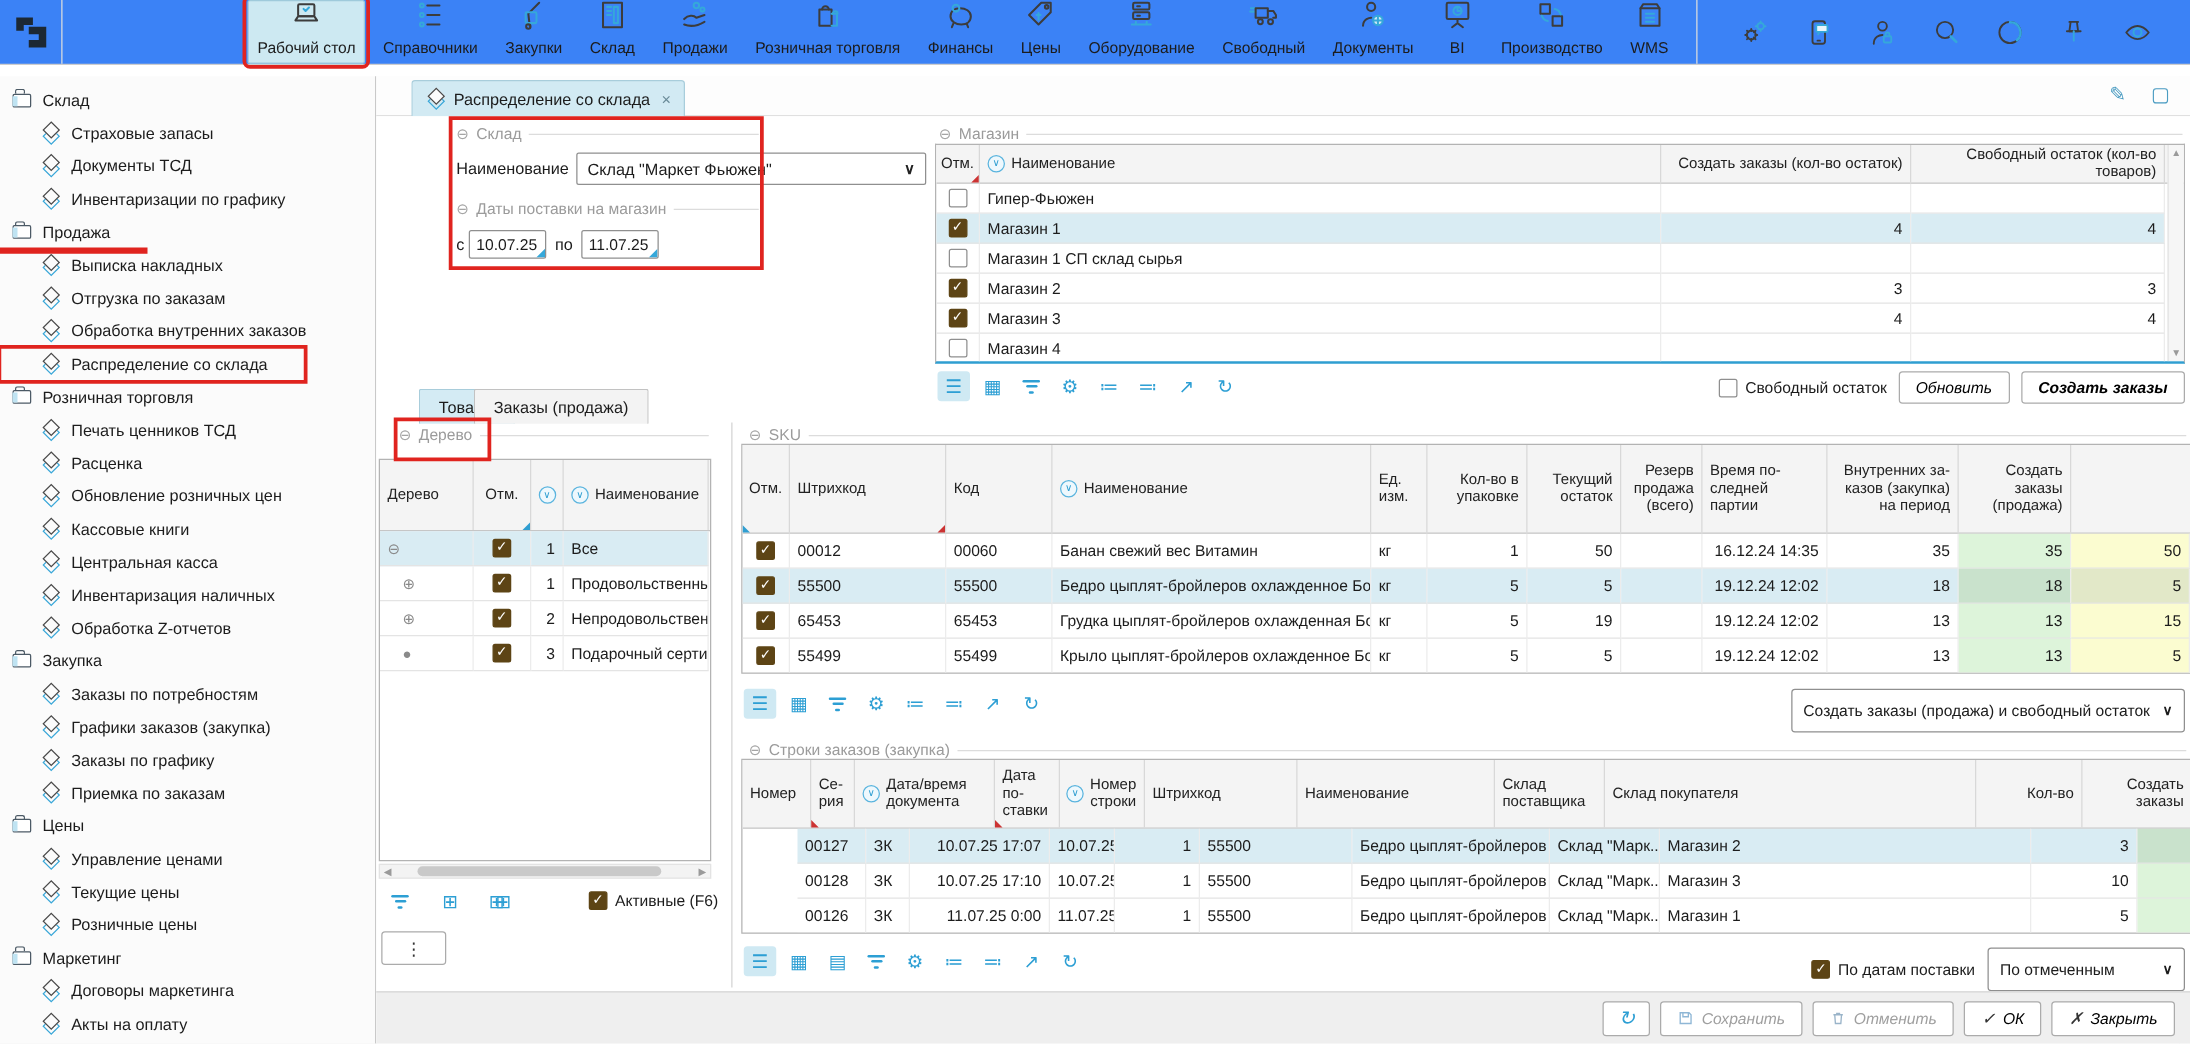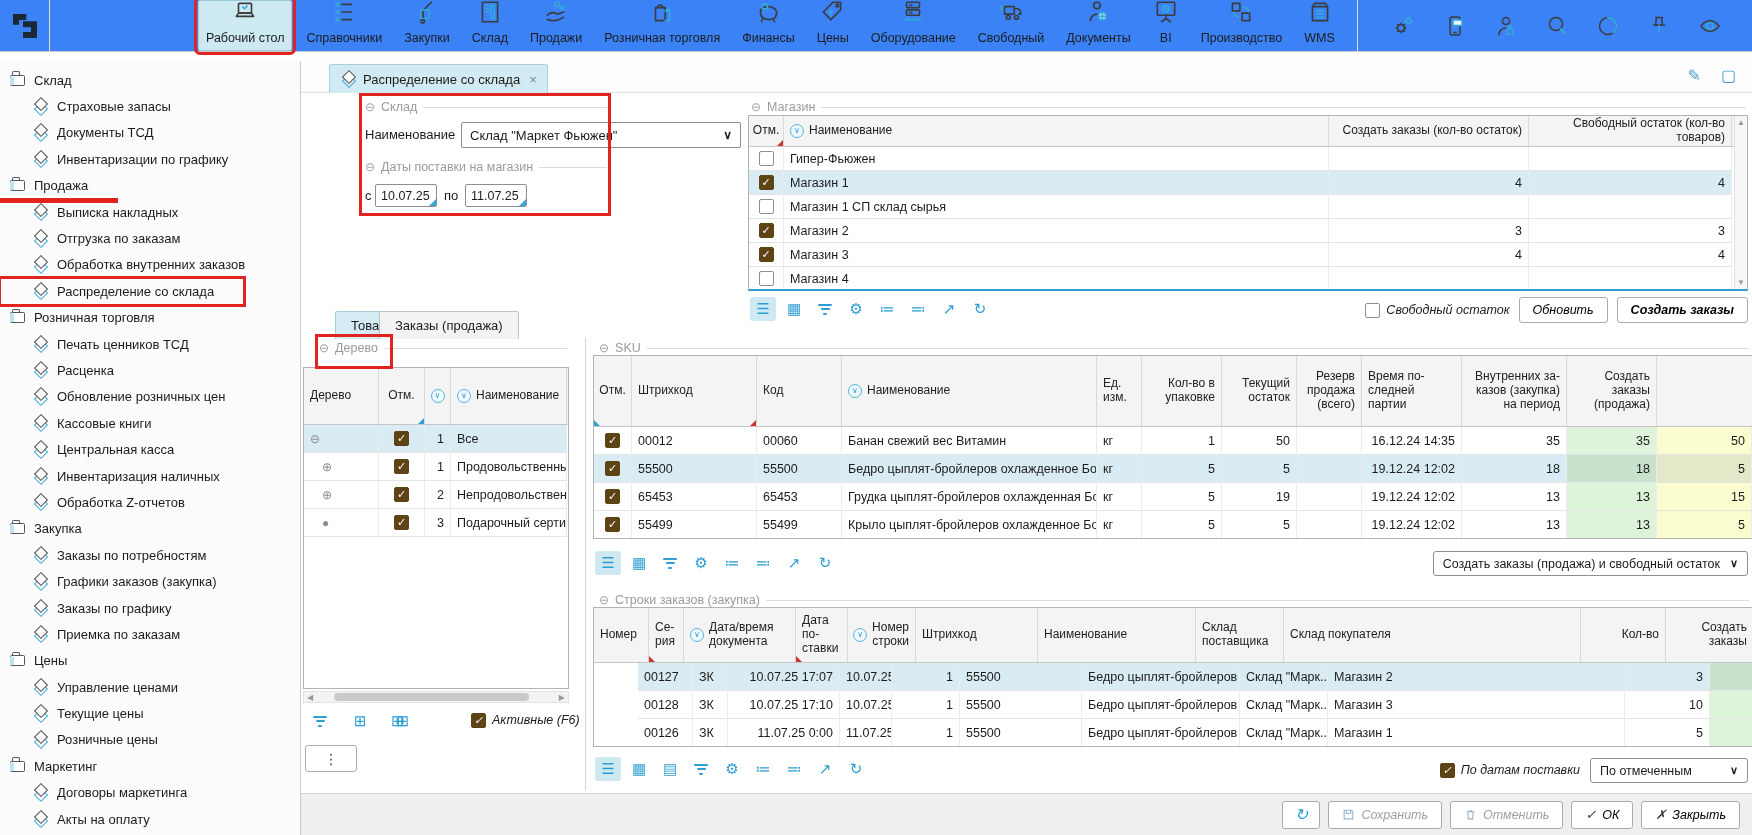--- a/index.html
+++ b/index.html
@@ -47,25 +47,25 @@
   
   .rframe{position:absolute;border:3px solid #e0241f;pointer-events:none;z-index:6;}
   
   .combo{position:absolute;height:26px;border:1px solid #8f8f8f;border-radius:2px;background:#fff;display:flex;align-items:center;padding:0 8px;font-size:13px;}
   .combo .chev{margin-left:auto;font-weight:700;font-size:12px;color:#222;}
   .datebox{position:absolute;width:62px;height:23px;border:1px solid #8f8f8f;border-radius:2px;background:#fff;display:flex;align-items:center;padding:0 5px;font-size:12.5px;overflow:hidden;}
   .datebox::after{content:'';position:absolute;right:0;bottom:0;border-left:7px solid transparent;border-bottom:7px solid #35a8da;}
   .flabel{position:absolute;font-size:13px;}
   .cb{width:15px;height:15px;border:1px solid #8f8f8f;border-radius:2px;background:#fff;display:inline-flex;align-items:center;justify-content:center;font-size:11px;flex:none;color:#fff;line-height:1;}
   .cb.on{background:#5d4415;border-color:#5d4415;}
-  .chkrow{display:flex;gap:6px;font-size:12.5px;white-space:nowrap;font-style:italic;}
+  .chkrow{display:flex;align-items:center;gap:6px;font-size:12.5px;white-space:nowrap;}
   .btn{height:26px;border:1px solid #ababab;border-radius:3px;background:#fff;display:inline-flex;align-items:center;justify-content:center;gap:6px;padding:0 13px;font-size:12.5px;font-family:inherit;white-space:nowrap;font-style:italic;}
   .btn.bold{font-weight:700;}
   .btn.disabled{color:#9f9f9f;}
-  .drop{height:25px;border:1px solid #8f8f8f;border-radius:3px;background:#fff;display:inline-flex;align-items:center;gap:10px;padding:0 9px;font-size:12.5px;white-space:nowrap;}
+  .drop{height:35px;border:1px solid #8f8f8f;border-radius:3px;background:#fff;display:inline-flex;align-items:center;gap:10px;padding:0 9px;font-size:12.5px;white-space:nowrap;}
   .drop .chev{font-weight:700;font-size:11px;}
   
   .tblbox{position:absolute;border:1px solid #b3b3b3;background:#fff;overflow:hidden;}
   .thead,.tbody{display:grid;}
   .thead{background:#f4f4f4;border-bottom:1px solid #c6c6c6;}
   .hc{position:relative;display:flex;align-items:center;gap:5px;padding:2px 6px;font-size:12px;color:#222;border-right:1px solid #d8d8d8;line-height:1.15;}
   .hc.r{justify-content:flex-end;text-align:right;}
   .hc.c{justify-content:center;}
   .bc{display:flex;align-items:center;padding:0 6px;font-size:12.5px;border-right:1px solid #ececec;border-bottom:1px solid #e4e4e4;white-space:nowrap;overflow:hidden;}
   .bc.r{justify-content:flex-end;}

